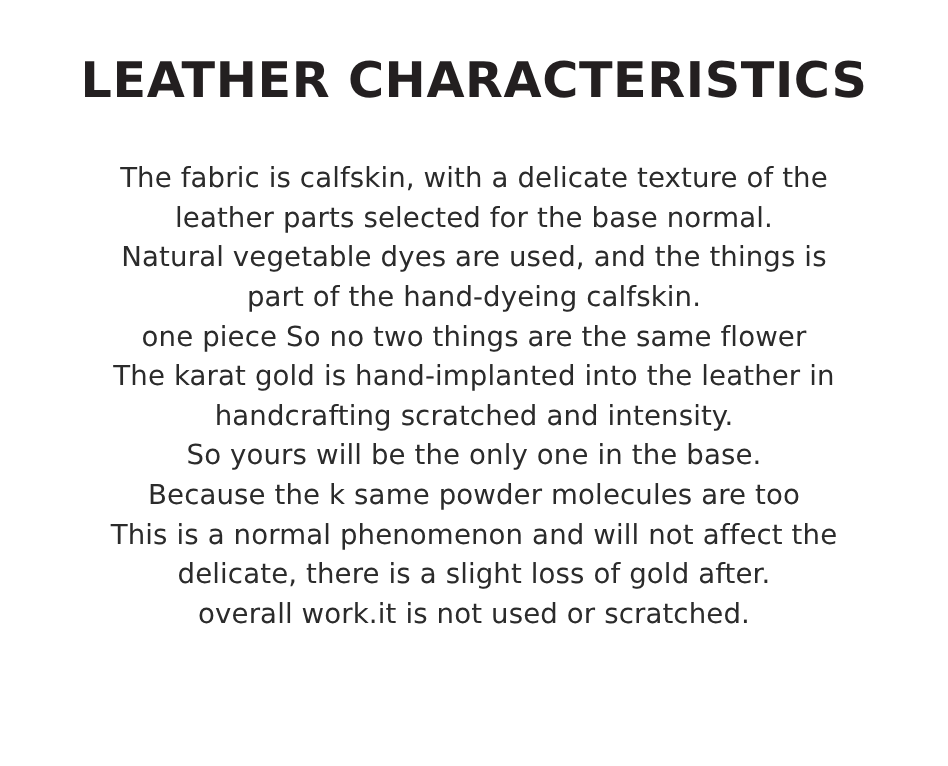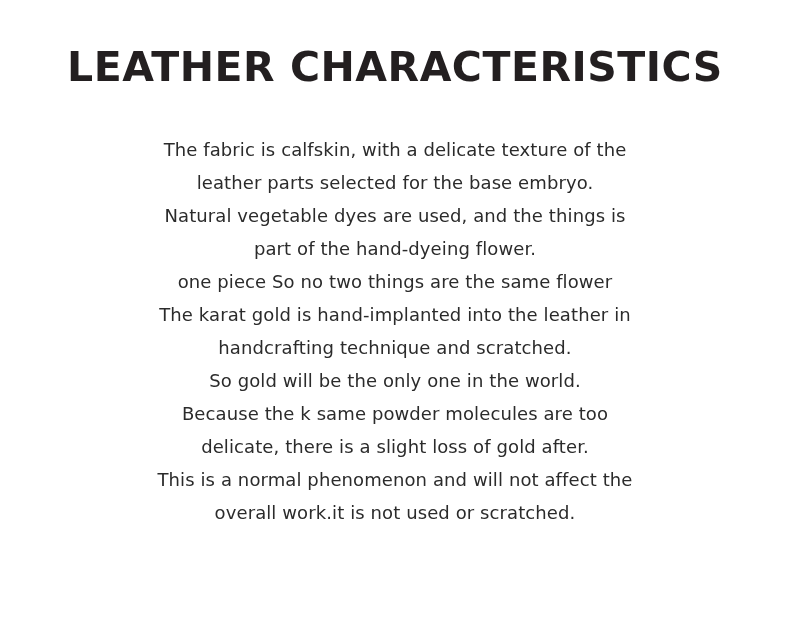--- a/index.html
+++ b/index.html
@@ -34,45 +34,45 @@
     line-height: 1.05;
     margin: 0;
     padding-top: 2px;
     white-space: nowrap;
   }
   .body-copy {
     margin-top: 44px;
     width: 620px;
     text-align: center;
     font-family: "DejaVu Sans", sans-serif;
-    font-size: 18px;
+    font-size: 23px;
     line-height: 33px;
     color: #2b2b2b;
     letter-spacing: 0.1px;
   }
   .body-copy .line {
     display: block;
     white-space: nowrap;
   }
 </style>
 </head>
 <body>
 
 <div class="page">
 
   <h1 class="heading">LEATHER CHARACTERISTICS</h1>
 
   <div class="body-copy">
     <span class="line">The fabric is calfskin, with a delicate texture of the</span>
-    <span class="line">leather parts selected for the base embryo.</span>
+    <span class="line">leather parts selected for the base normal.</span>
     <span class="line">Natural vegetable dyes are used, and the things is</span>
-    <span class="line">part of the hand-dyeing flower.</span>
+    <span class="line">part of the hand-dyeing calfskin.</span>
     <span class="line">one piece So no two things are the same flower</span>
     <span class="line">The karat gold is hand-implanted into the leather in</span>
-    <span class="line">handcrafting technique and scratched.</span>
-    <span class="line">So gold will be the only one in the world.</span>
+    <span class="line">handcrafting scratched and intensity.</span>
+    <span class="line">So yours will be the only one in the base.</span>
     <span class="line">Because the k same powder molecules are too</span>
+    <span class="line">This is a normal phenomenon and will not affect the</span>
     <span class="line">delicate, there is a slight loss of gold after.</span>
-    <span class="line">This is a normal phenomenon and will not affect the</span>
     <span class="line">overall work.it is not used or scratched.</span>
   </div>
 
 </div>
 
 </body></html>

